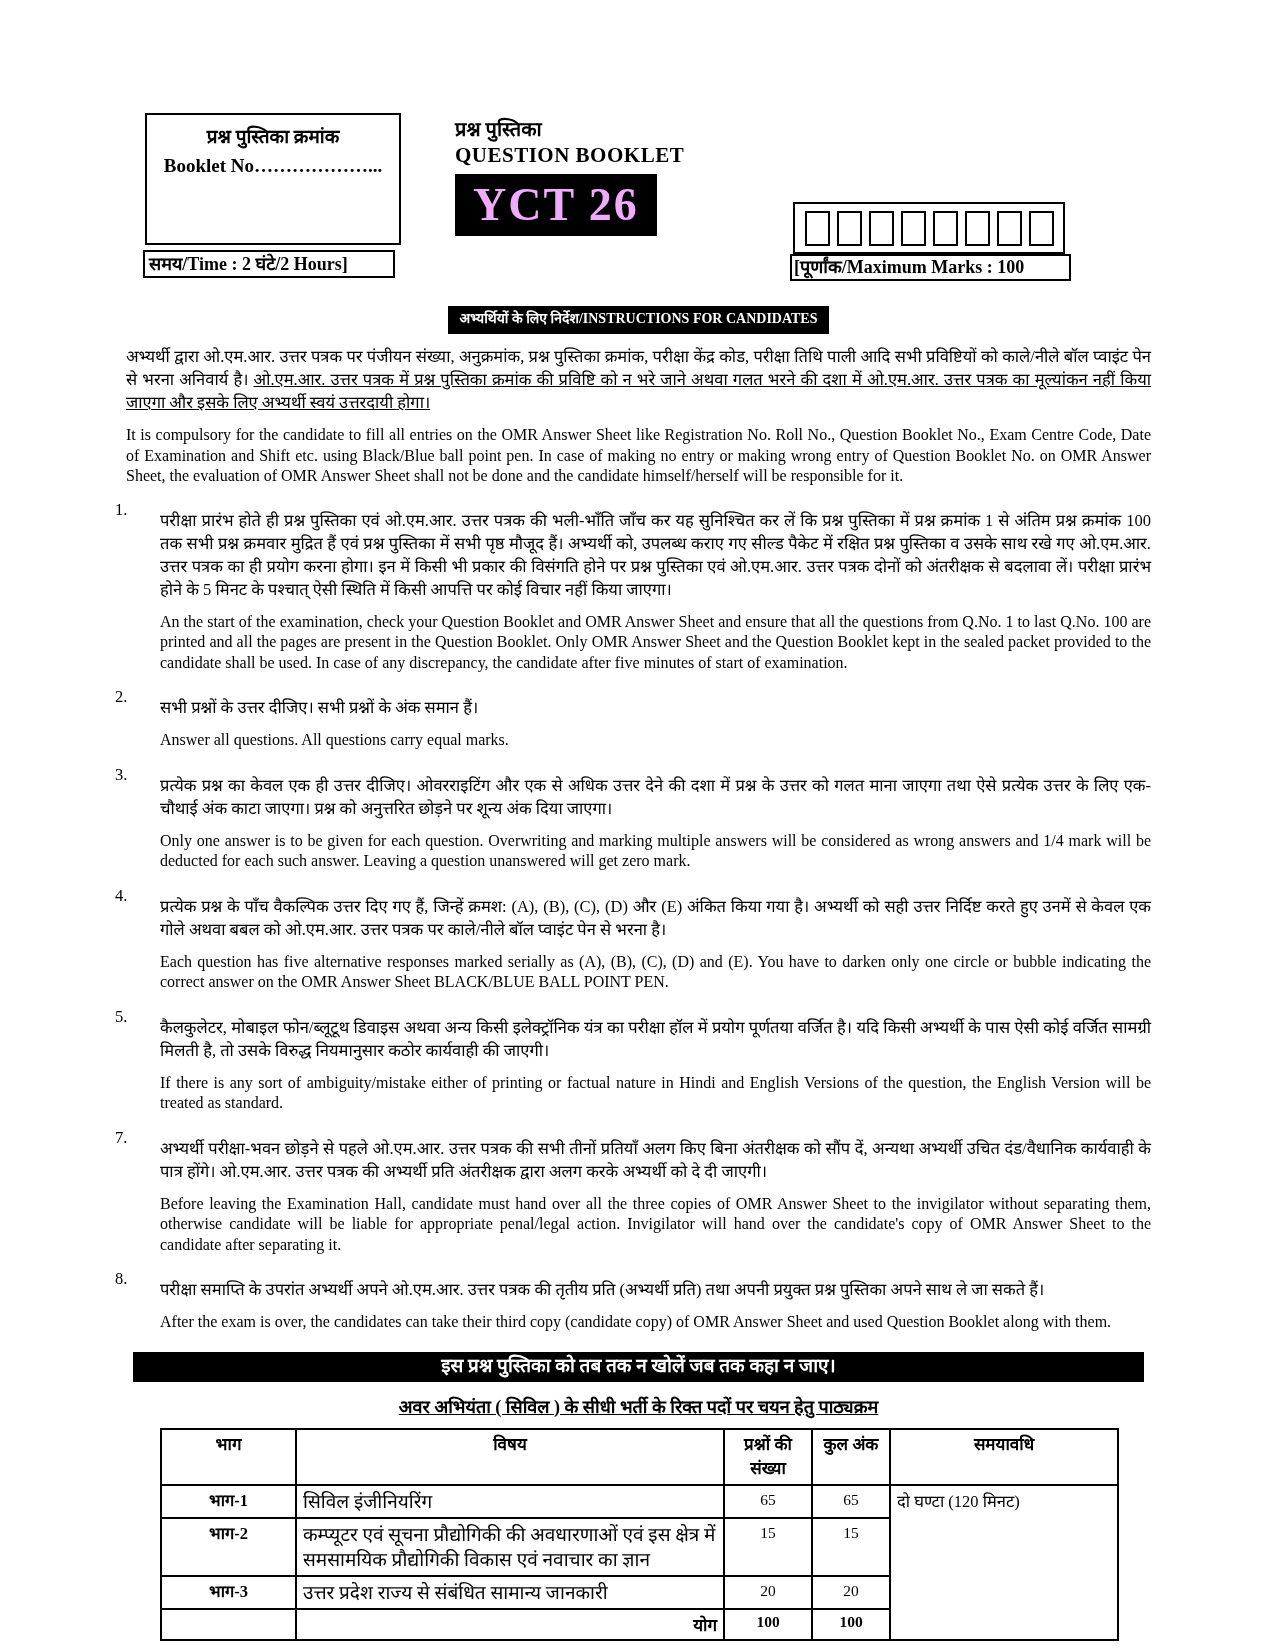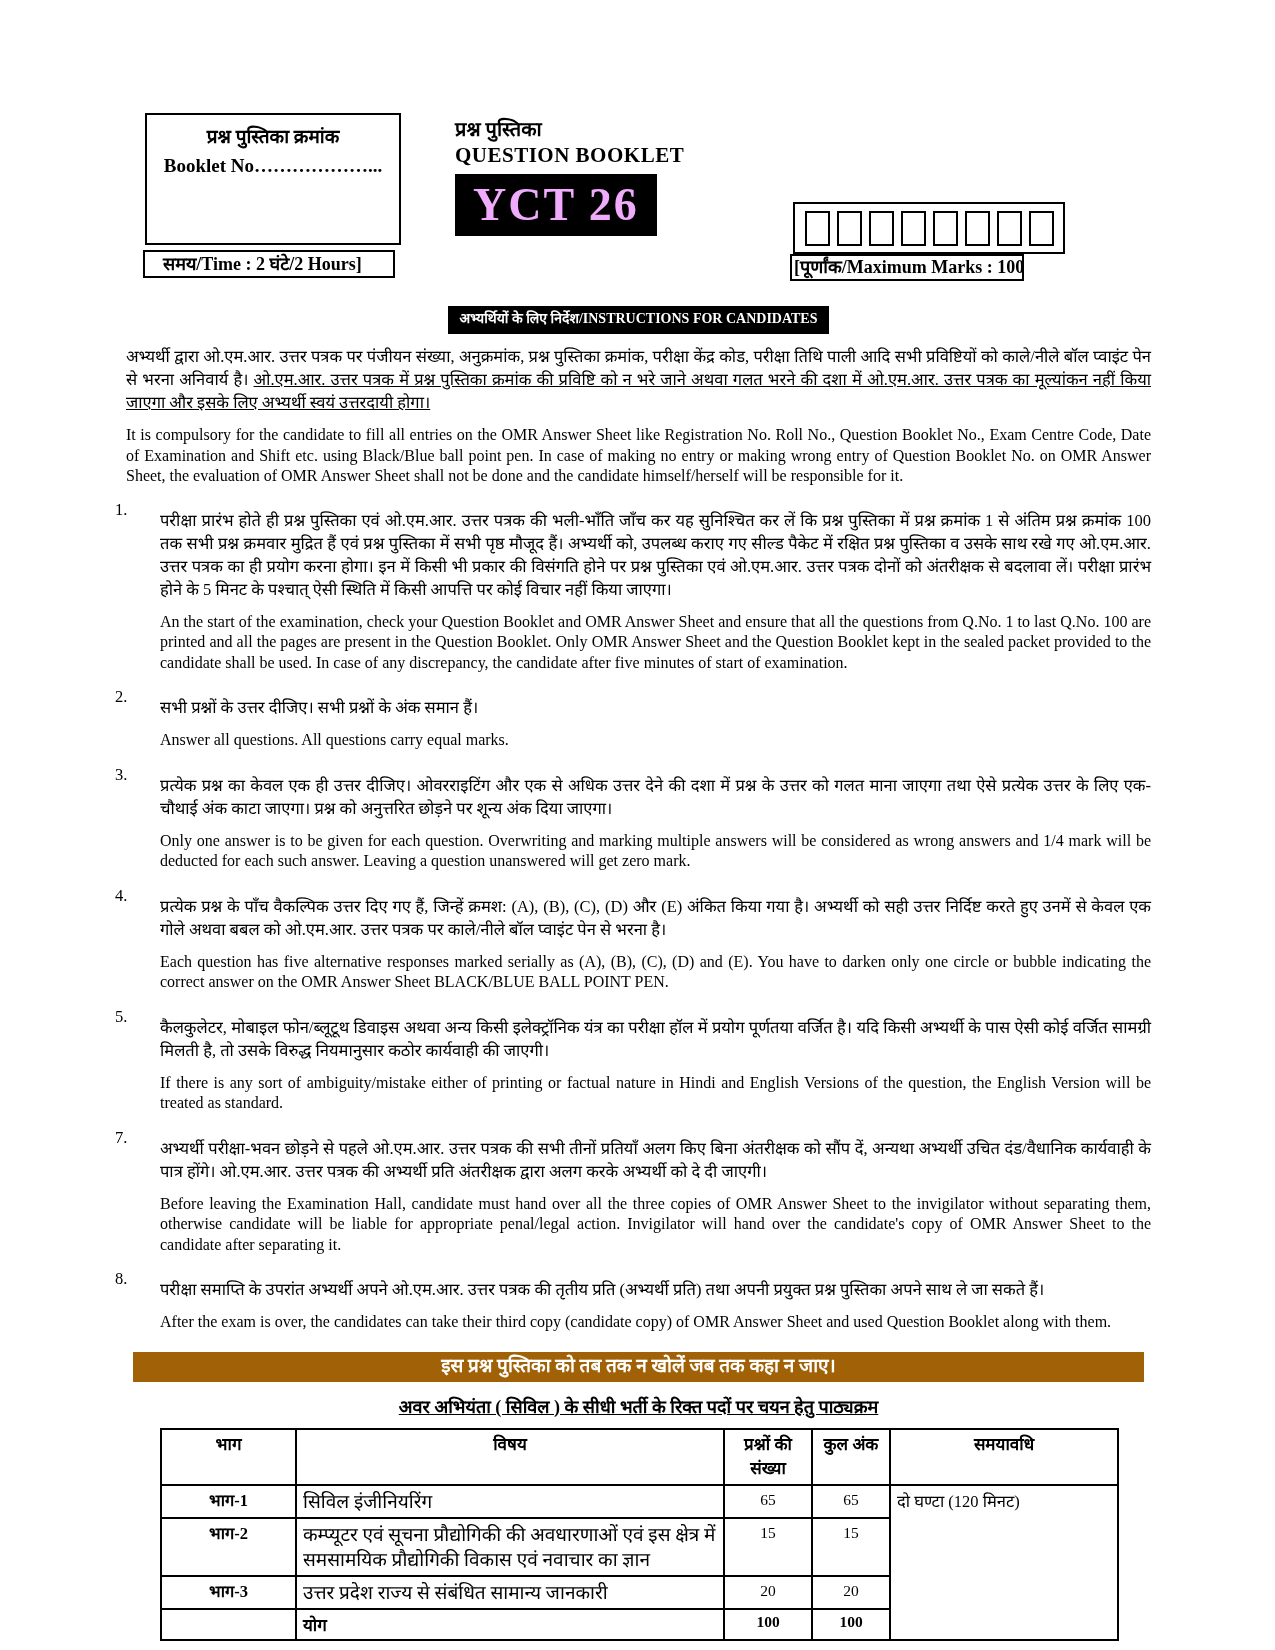--- a/index.html
+++ b/index.html
@@ -12,75 +12,75 @@
   .header{position:relative;height:290px;}
   .booklet-box{
     position:absolute;left:145px;top:113px;width:256px;height:132px;
     border:2px solid #000;box-sizing:border-box;padding-top:8px;text-align:center;
   }
   .booklet-box .l1{font-weight:bold;font-size:19px;}
   .booklet-box .l2{font-weight:bold;font-size:19px;margin-top:6px;}
   .time-box{
     position:absolute;left:143px;top:250px;width:252px;height:28px;
     border:2px solid #000;box-sizing:border-box;
-    font-weight:bold;font-size:18px;line-height:24px;padding-left:18px;white-space:nowrap;
+    font-weight:bold;font-size:18px;line-height:24px;padding-left:4px;white-space:nowrap;
   }
   .center-col{position:absolute;left:455px;top:116px;width:330px;text-align:left;}
   .center-col .t-hi{font-weight:bold;font-size:20px;line-height:26px;}
   .center-col .t-en{font-weight:bold;font-size:21px;line-height:27px;letter-spacing:.5px;}
   .yct-box{
     display:inline-block;margin-top:5px;background:#000;color:#f0abfc;
     font-weight:bold;font-size:46px;line-height:60px;padding:1px 18px;letter-spacing:2px;
   }
   .numbox-outer{
     position:absolute;left:793px;top:202px;width:272px;height:52px;
     border:2px solid #000;box-sizing:border-box;
     display:flex;align-items:center;justify-content:center;gap:7px;
   }
   .numbox-cell{width:25px;height:35px;border:2px solid #000;box-sizing:border-box;background:#fff;}
   .marks-box{
-    position:absolute;left:790px;top:254px;width:234px;height:27px;
+    position:absolute;left:790px;top:254px;width:281px;height:27px;
     border:2px solid #000;box-sizing:border-box;
     font-weight:bold;font-size:18px;line-height:23px;white-space:nowrap;padding-left:2px;
   }
   
   .content{margin:0 113px 0 115px;}
   .instr-bar{
     width:fit-content;margin:16px auto 5px;background:#000;color:#fff;
     font-weight:bold;font-size:14px;line-height:24px;padding:1px 12px 3px;
   }
   p{margin:11px;}
   .just{text-align:justify;}
   .hi{font-size:16.5px;line-height:23px;}
   .en{font-size:16px;line-height:20.5px;}
   .uline{text-decoration:underline;}
   .item{display:flex;margin-top:1px;}
   .item .num{flex:0 0 34px;font-size:16.5px;line-height:23px;}
   .item-body{flex:1;}
   
-  .notice-bar{background:#a16207;color:#fff;text-align:center;font-weight:bold;margin:0 18px;}
+  .notice-bar{background:#000000;color:#fff;text-align:center;font-weight:bold;margin:0 18px;}
   .notice-bar.hi-bar{font-size:19px;line-height:24px;padding:2px 0 4px;margin-top:8px;}
   .notice-bar.en-bar{font-size:16.5px;line-height:20px;padding:2px 0 3px;margin-top:3px;}
   
   .syll-title{text-align:center;font-weight:bold;font-size:18px;margin:12px 0 10px;}
   .syll-title span{text-decoration:underline;}
   table.syllabus{border-collapse:collapse;margin-left:45px;width:957px;table-layout:fixed;}
   table.syllabus th,table.syllabus td{border:2px solid #000;padding:3px 6px;box-sizing:border-box;vertical-align:top;}
   table.syllabus th{font-weight:bold;font-size:17px;line-height:24px;}
   .col-part{width:135px;}
   .col-subj{width:428px;}
   .col-q{width:88px;}
   .col-m{width:78px;}
   .col-dur{width:228px;}
   td.part-cell{font-weight:bold;text-align:center;font-size:16.5px;line-height:24px;}
   td.subj-cell{font-size:19px;line-height:25px;}
   td.num-cell{text-align:center;font-size:15.5px;line-height:22px;}
   td.dur-cell{vertical-align:middle;font-size:16.5px;padding-left:10px;}
   th.th-dur{text-align:center;}
-  td.total-cell{font-weight:bold;text-align:left;font-size:17px;font-family:Liberation Serif, serif;}
+  td.total-cell{font-weight:bold;text-align:right;font-size:17px;font-family:Liberation Serif, serif;}
   td.total-num{font-weight:bold;text-align:center;font-size:15.5px;}
   
   .footer-rule{height:5px;background:#000;margin:16px 115px 0 140px;}
   .page-num{text-align:center;font-size:21px;margin-top:9px;padding-bottom:20px;}
 </style>
 </head>
 <body>
 
 <div class="page">
 

